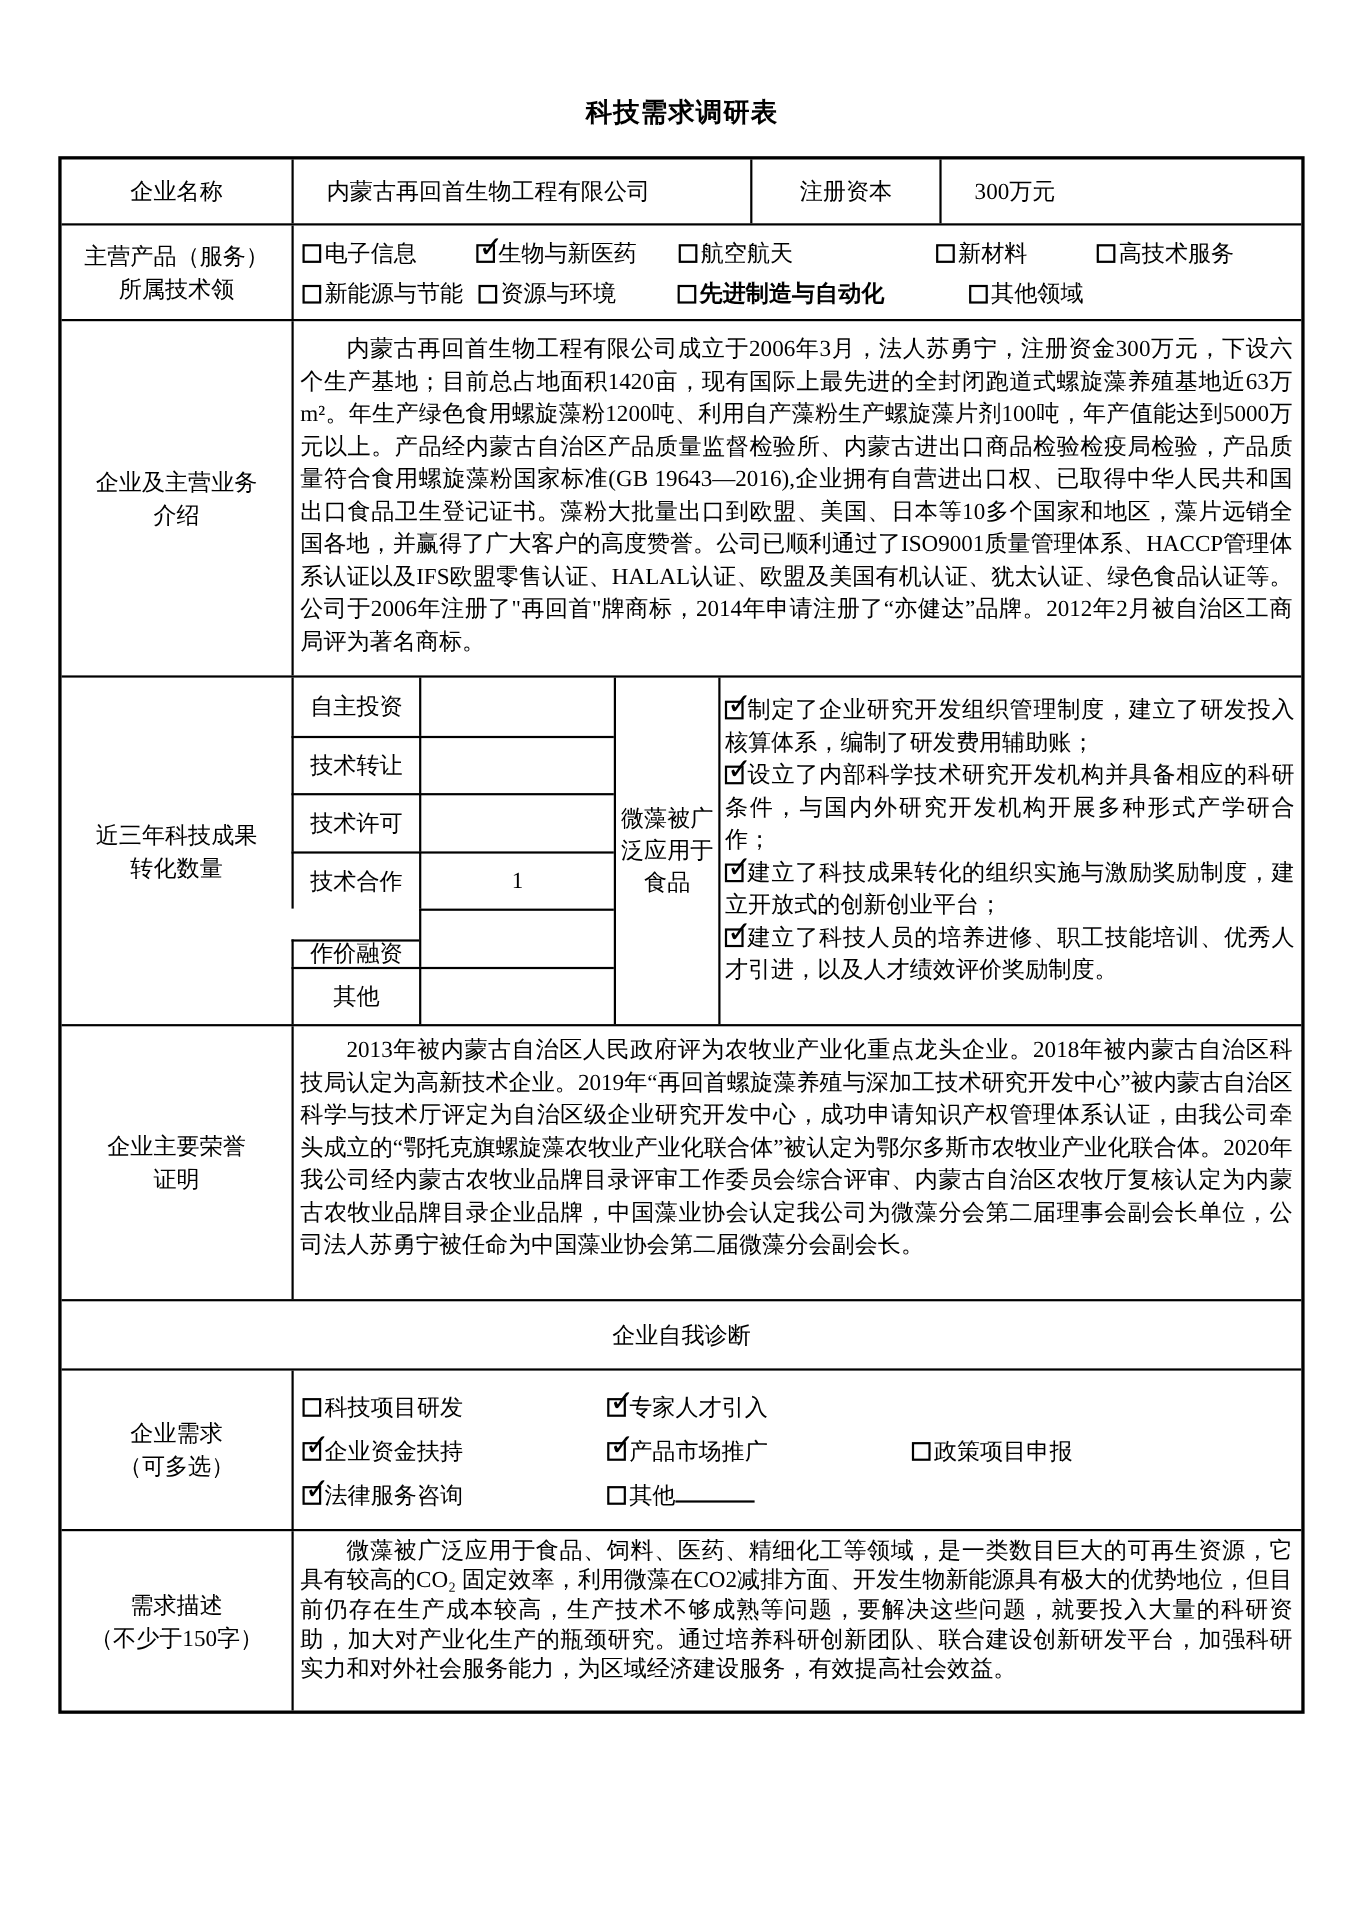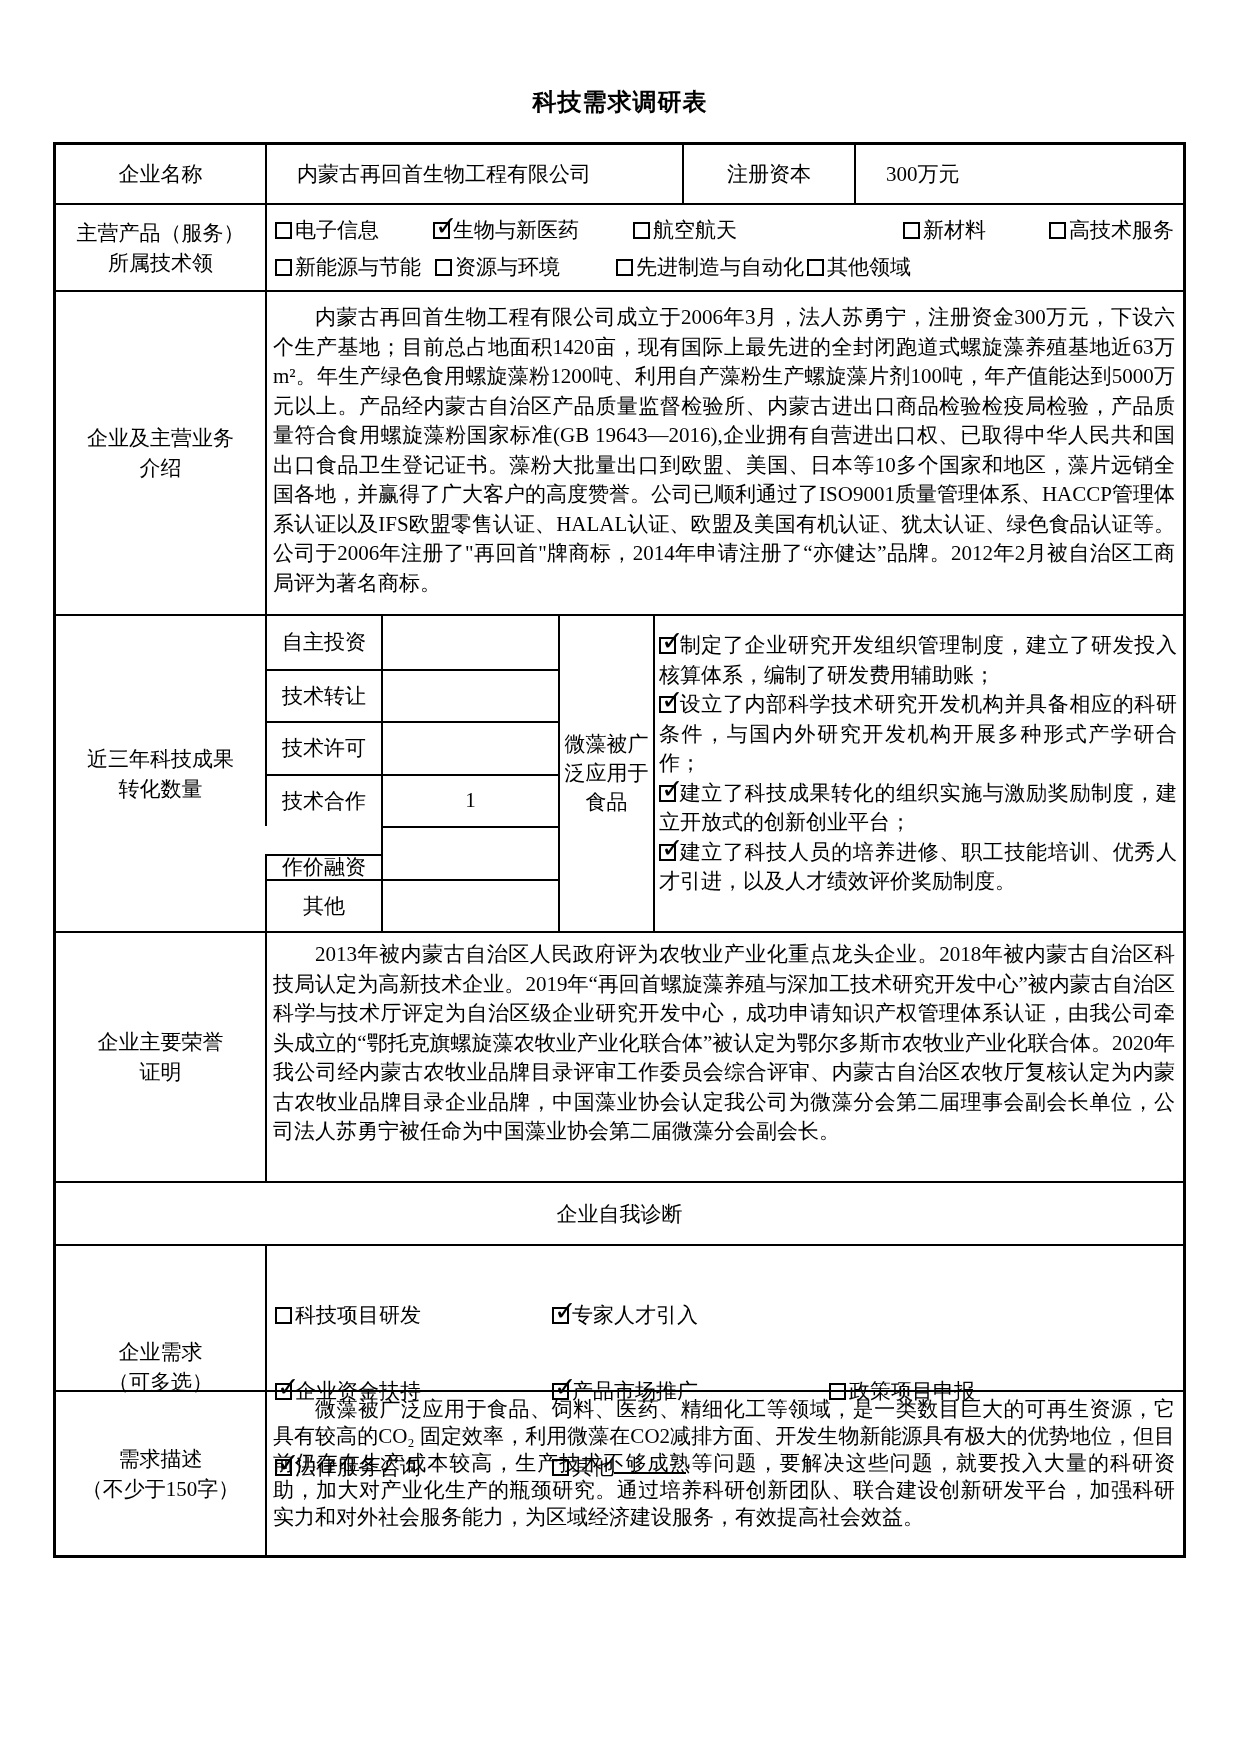--- a/index.html
+++ b/index.html
@@ -52,38 +52,38 @@
   }
   .mk {
     position:absolute; left:0px; top:-12px; font-size:27px; font-weight:bold;
     line-height:1; font-family:"DejaVu Sans","Liberation Sans",sans-serif;
   }
   .opt { display:inline-block; white-space:nowrap; }
 
   
   .tf-wrap { padding-top:7px; }
   .tf-line { padding-left:8px; line-height:37px; white-space:nowrap; }
-  .tf1 .s1 { width:158px; } .tf1 .s2 { width:184px; } .tf1 .s3 { width:270px;margin-left:16px; } .tf1 .s4 { width:146px; }
-  .tf2 .s1 { width:138px; } .tf2 .s2 { width:181px;padding-left:22px; } .tf2 .s3 { width:191px; }
+  .tf1 .s1 { width:158px; } .tf1 .s2 { width:184px; } .tf1 .s3 { width:234px; } .tf1 .s4 { width:146px; }
+  .tf2 .s1 { width:138px; } .tf2 .s2 { width:181px;padding-left:22px; } .tf2 .s3 { width:265px;font-weight:bold; }
 
   
   .sub-lab, .sub-val { display:flex; align-items:center; justify-content:center; }
   .bt { border-top:2px solid #000; }
   .rd-title {
     grid-column:4; grid-row:1/7; display:flex; align-items:center; justify-content:center;
     text-align:center; line-height:29px; padding:0 3px;
   }
   .rd-text {
     grid-column:5; grid-row:1/7; padding:15px 6px 0 4px;
     line-height:29.5px; text-align:justify; overflow:hidden;
   }
 
   
   .nd-wrap { padding-top:13px; }
-  .nd-line { display:grid; grid-template-columns:277px 277px 1fr; padding-left:8px; line-height:40px;margin-top:36px; }
+  .nd-line { display:grid; grid-template-columns:277px 277px 1fr; padding-left:8px; line-height:40px; }
   .uline { display:inline-block; width:72px; border-bottom:2px solid #000; height:14px; }
 </style>
 </head>
 <body>
 
 <div class="page-title">科技需求调研表</div>
 
 <div class="doc-table">
 
   <div class="r row-company">

